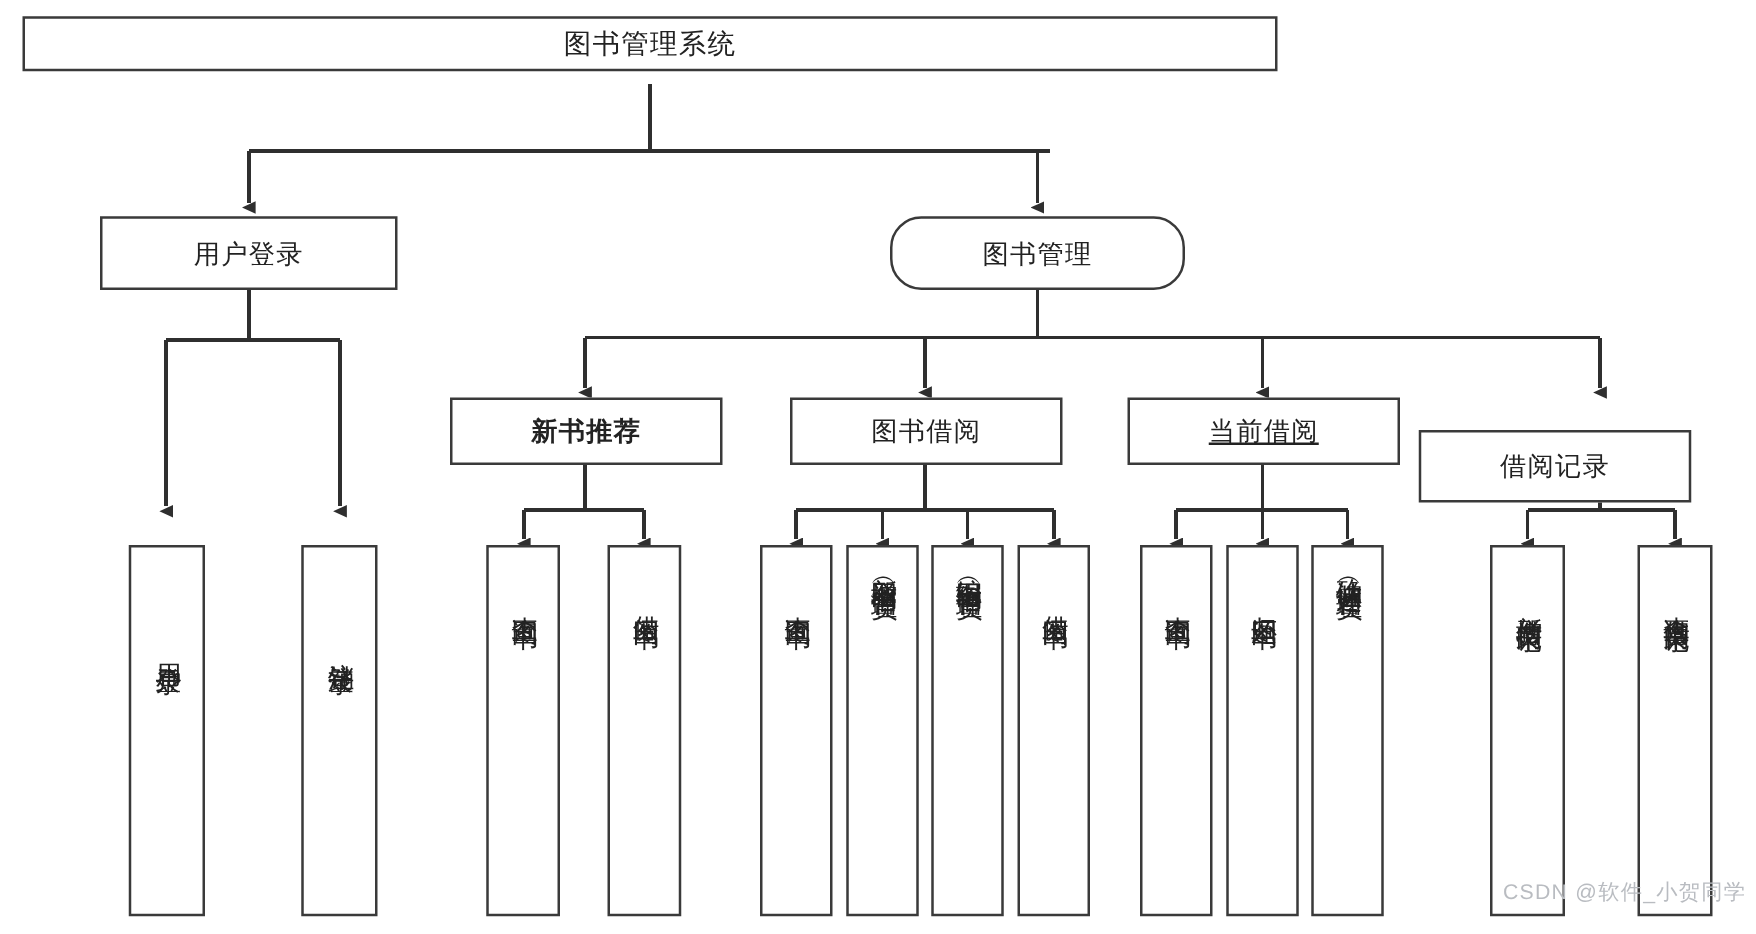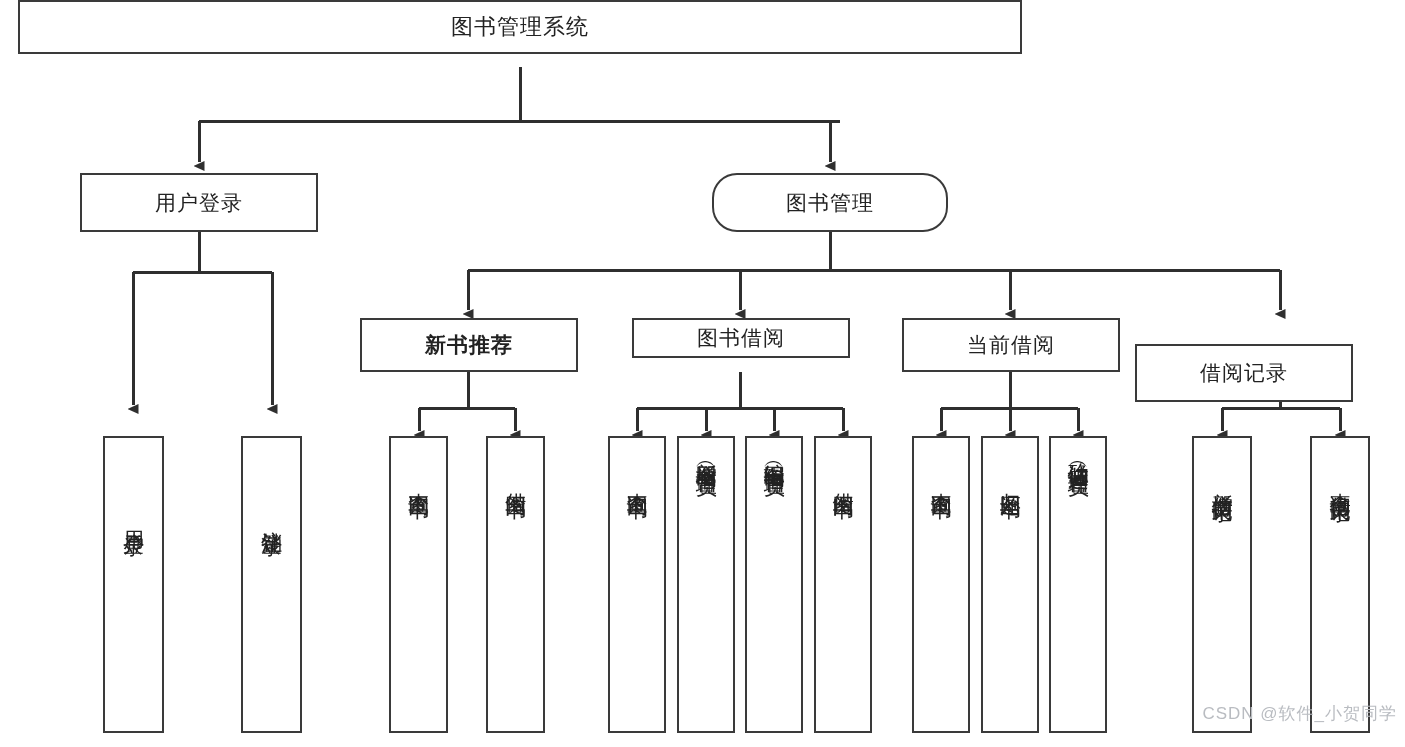--- a/index.html
+++ b/index.html
@@ -104,31 +104,31 @@
       <path d="M1010,408 L1010,431" marker-end="url(#ar)"></path>
       <path d="M1078,408 L1078,431" marker-end="url(#ar)"></path>
 
       <path d="M1280,372 L1280,408"></path>
       <path d="M1222,408 L1340,408"></path>
       <path d="M1222,408 L1222,431" marker-end="url(#ar)"></path>
       <path d="M1340,408 L1340,431" marker-end="url(#ar)"></path>
     </g>
   </svg>
 
-  <div class="node root" style="left:18px;top:0;width:1004px;height:54px;">图书管理系统</div>
+  <div class="node root" style="left:18px;top:13px;width:1004px;height:44px;">图书管理系统</div>
 
   <div class="node horiz" style="left:80px;top:173px;width:238px;height:59px;">用户登录</div>
 
   <div class="node horiz" style="left:712px;top:173px;width:236px;height:59px;border-radius:25px;">图书管理</div>
 
   <div class="node horiz" style="left:360px;top:318px;width:218px;height:54px;font-weight:bold;">新书推荐</div>
 
-  <div class="node horiz" style="left:632px;top:318px;width:218px;height:40px;">图书借阅</div>
+  <div class="node horiz" style="left:632px;top:318px;width:218px;height:54px;">图书借阅</div>
 
-  <div class="node horiz" style="left:902px;top:318px;width:218px;height:54px;">当前借阅</div>
+  <div class="node horiz" style="left:902px;top:318px;width:218px;height:54px;text-decoration:underline;">当前借阅</div>
 
   <div class="node horiz" style="left:1135px;top:318px;width:218px;height:58px;margin-top:26px;">借阅记录</div>
 
   <div class="node vert low" style="left:103px;top:436px;width:61px;height:297px;">
     <span class="vlabel">用户登录</span>
   </div>
   <div class="node vert low" style="left:241px;top:436px;width:61px;height:297px;">
     <span class="vlabel">注销登录</span>
   </div>
 

